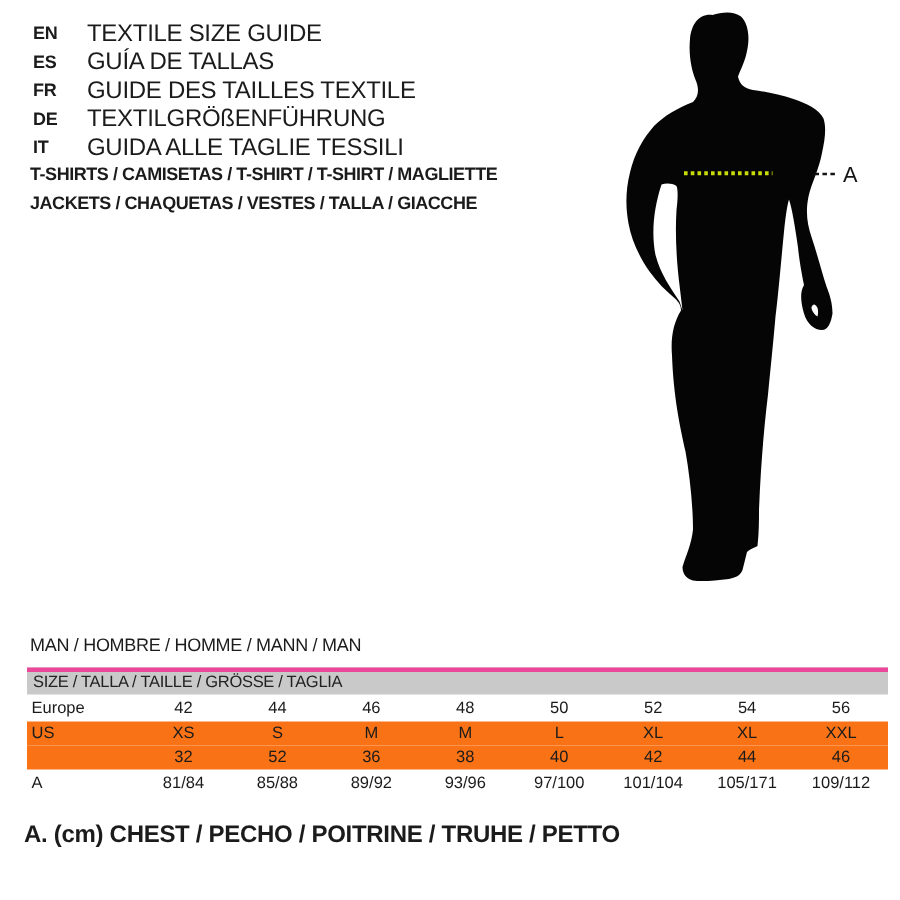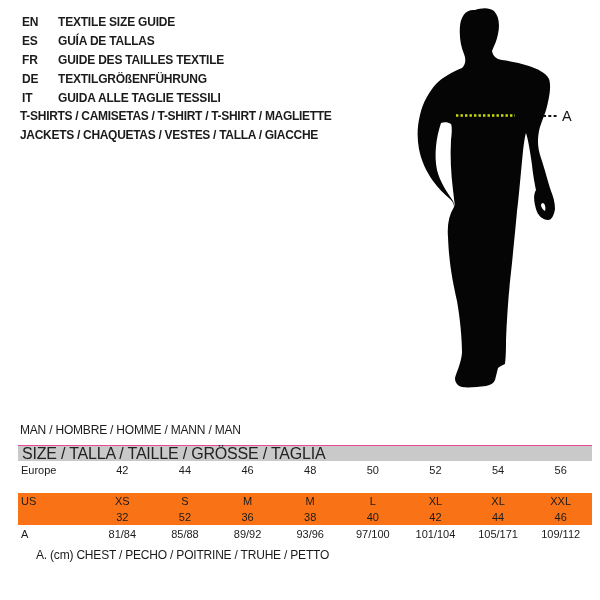--- a/index.html
+++ b/index.html
@@ -6,44 +6,44 @@
   body{
     width:600px;height:600px;position:relative;background:#fff;
     font-family:"Liberation Sans",sans-serif;color:#1b1b1b;overflow:hidden;
   }
   .abs{position:absolute}
 
   
   .lang-block{left:22px;top:13px}
   .lang-row{display:flex;height:19px;line-height:19px}
   .lang-code{width:36px;font-weight:bold;font-size:12px;letter-spacing:-0.2px}
-  .lang-text{font-weight:bold;font-size:12px;letter-spacing:-0.2px;white-space:nowrap}
+  .lang-text{font-weight:normal;font-size:16px;letter-spacing:-0.2px;white-space:nowrap}
 
   
   .cat-block{left:20px;top:107px;font-weight:bold;font-size:12px;line-height:19px;letter-spacing:-0.3px;white-space:nowrap}
 
   
   .figure{left:390px;top:0;width:210px;height:410px}
 
   
   .section-title{left:20px;top:423px;font-weight:normal;font-size:12px;letter-spacing:-0.2px;white-space:nowrap}
 
   
   .size-table{left:18px;top:445px;width:574px;font-size:11px}
   .thead{
-    background:#c9c9c9;border-top:1px solid #ec4899;height:15px;line-height:15px;
-    padding-left:4px;font-size:16px;color:#222;letter-spacing:-0.2px;
+    background:#c9c9c9;border-top:3px solid #ec4899;height:15px;line-height:15px;
+    padding-left:4px;font-size:11px;color:#222;letter-spacing:-0.2px;
   }
-  .trow{display:flex;height:32px;line-height:18px}
+  .trow{display:flex;height:18px;line-height:18px}
   .trow.shade{background:#f97316;height:16px;line-height:16px}
   .lbl{width:70px;padding-left:3px;text-align:left}
   .cell{flex:1;text-align:center}
 
   
-  .footnote{left:36px;top:548px;font-weight:normal;font-size:12px;letter-spacing:-0.2px;white-space:nowrap}
+  .footnote{left:16px;top:548px;font-weight:bold;font-size:16px;letter-spacing:-0.2px;white-space:nowrap}
 </style>
 </head>
 <body>
 
 <div class="abs lang-block">
   <div class="lang-row">
     <span class="lang-code">EN</span>
     <span class="lang-text">TEXTILE SIZE GUIDE</span>
   </div>
   <div class="lang-row">

